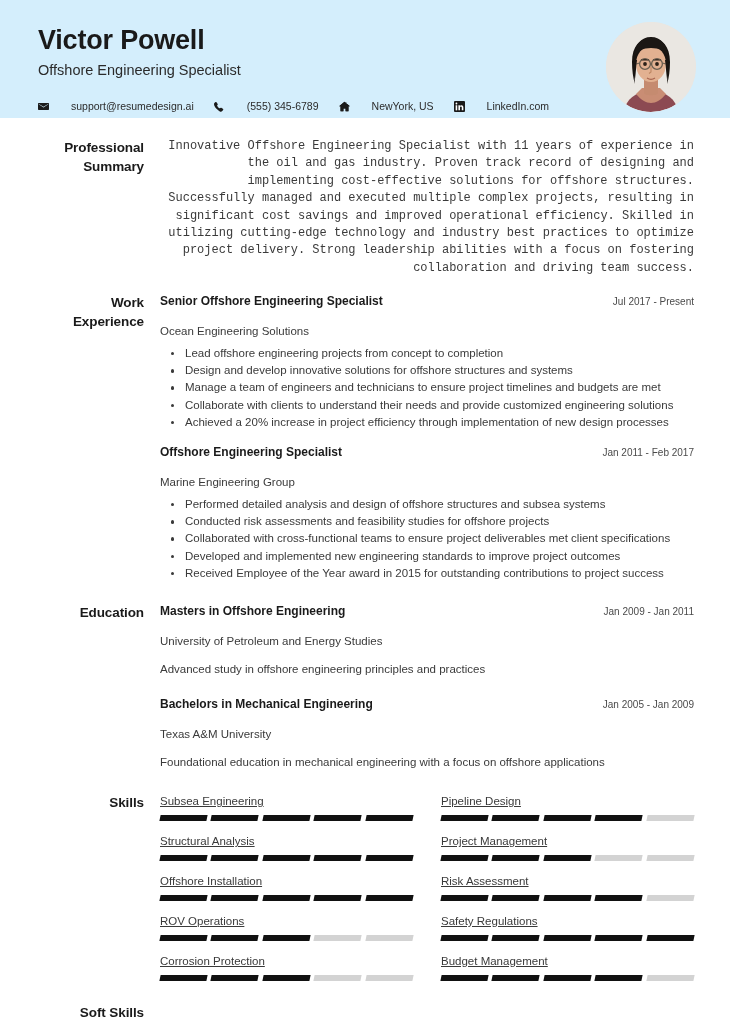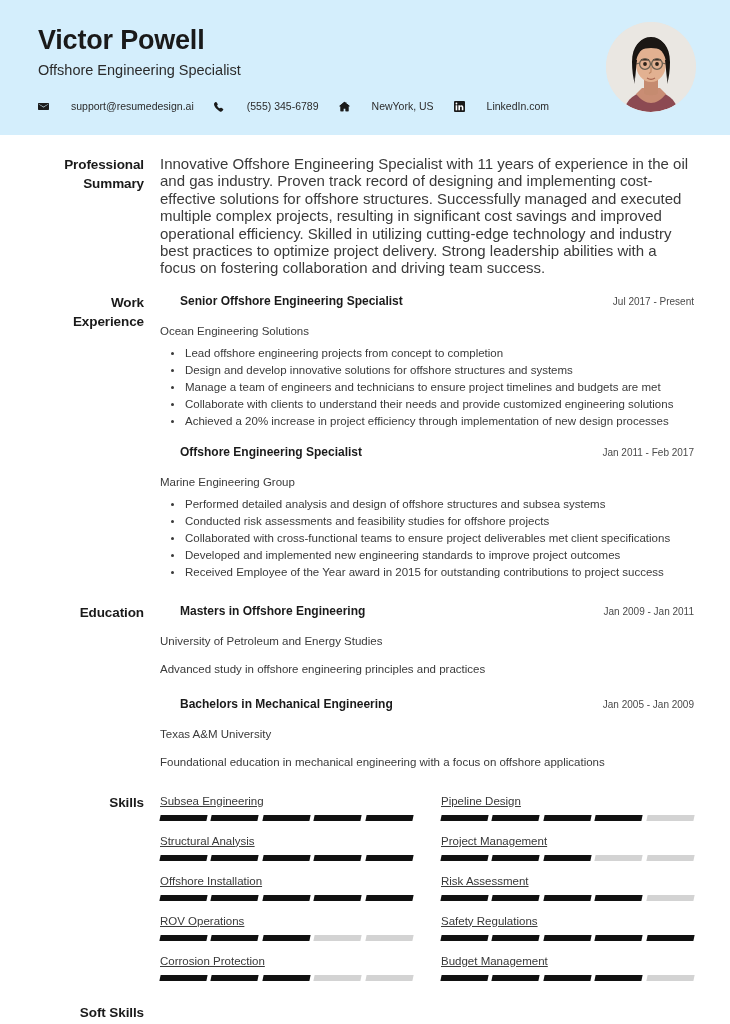--- a/index.html
+++ b/index.html
@@ -16,21 +16,21 @@
   .page {
     position: relative;
     width: 730px;
     height: 1024px;
     background: #ffffff;
   }
 
   
   .header {
     position: relative;
-    height: 135px;
+    height: 118px;
     background: #d4eefc;
     padding: 24px 30px 0 38px;
   }
   .header-name {
     font-size: 27px;
     font-weight: bold;
     color: #1a1a1a;
     letter-spacing: -0.2px;
     line-height: 32px;
   }
@@ -80,34 +80,34 @@
     padding-right: 16px;
     font-size: 13.5px;
     font-weight: bold;
     color: #1a1a1a;
     line-height: 19px;
     letter-spacing: -0.1px;
   }
   .sec-body { flex: 1; min-width: 0; }
 
   .summary-text {
-    font-size: 15px;
+    font-size: 12px;
     line-height: 17.4px;
     color: #3a3a3a;
-    text-align: left;
+    text-align: right;
+    font-family: Liberation Mono, monospace;
   }
 
   
   .entry { margin-bottom: 2px; }
   .entry-head {
     display: flex;
     align-items: baseline;
     justify-content: space-between;
     gap: 12px;
-    margin-left: 20px;
   }
   .entry-title {
     font-size: 12px;
     font-weight: bold;
     color: #1a1a1a;
     line-height: 17px;
   }
   .entry-date {
     font-size: 10px;
     color: #4a4a4a;

